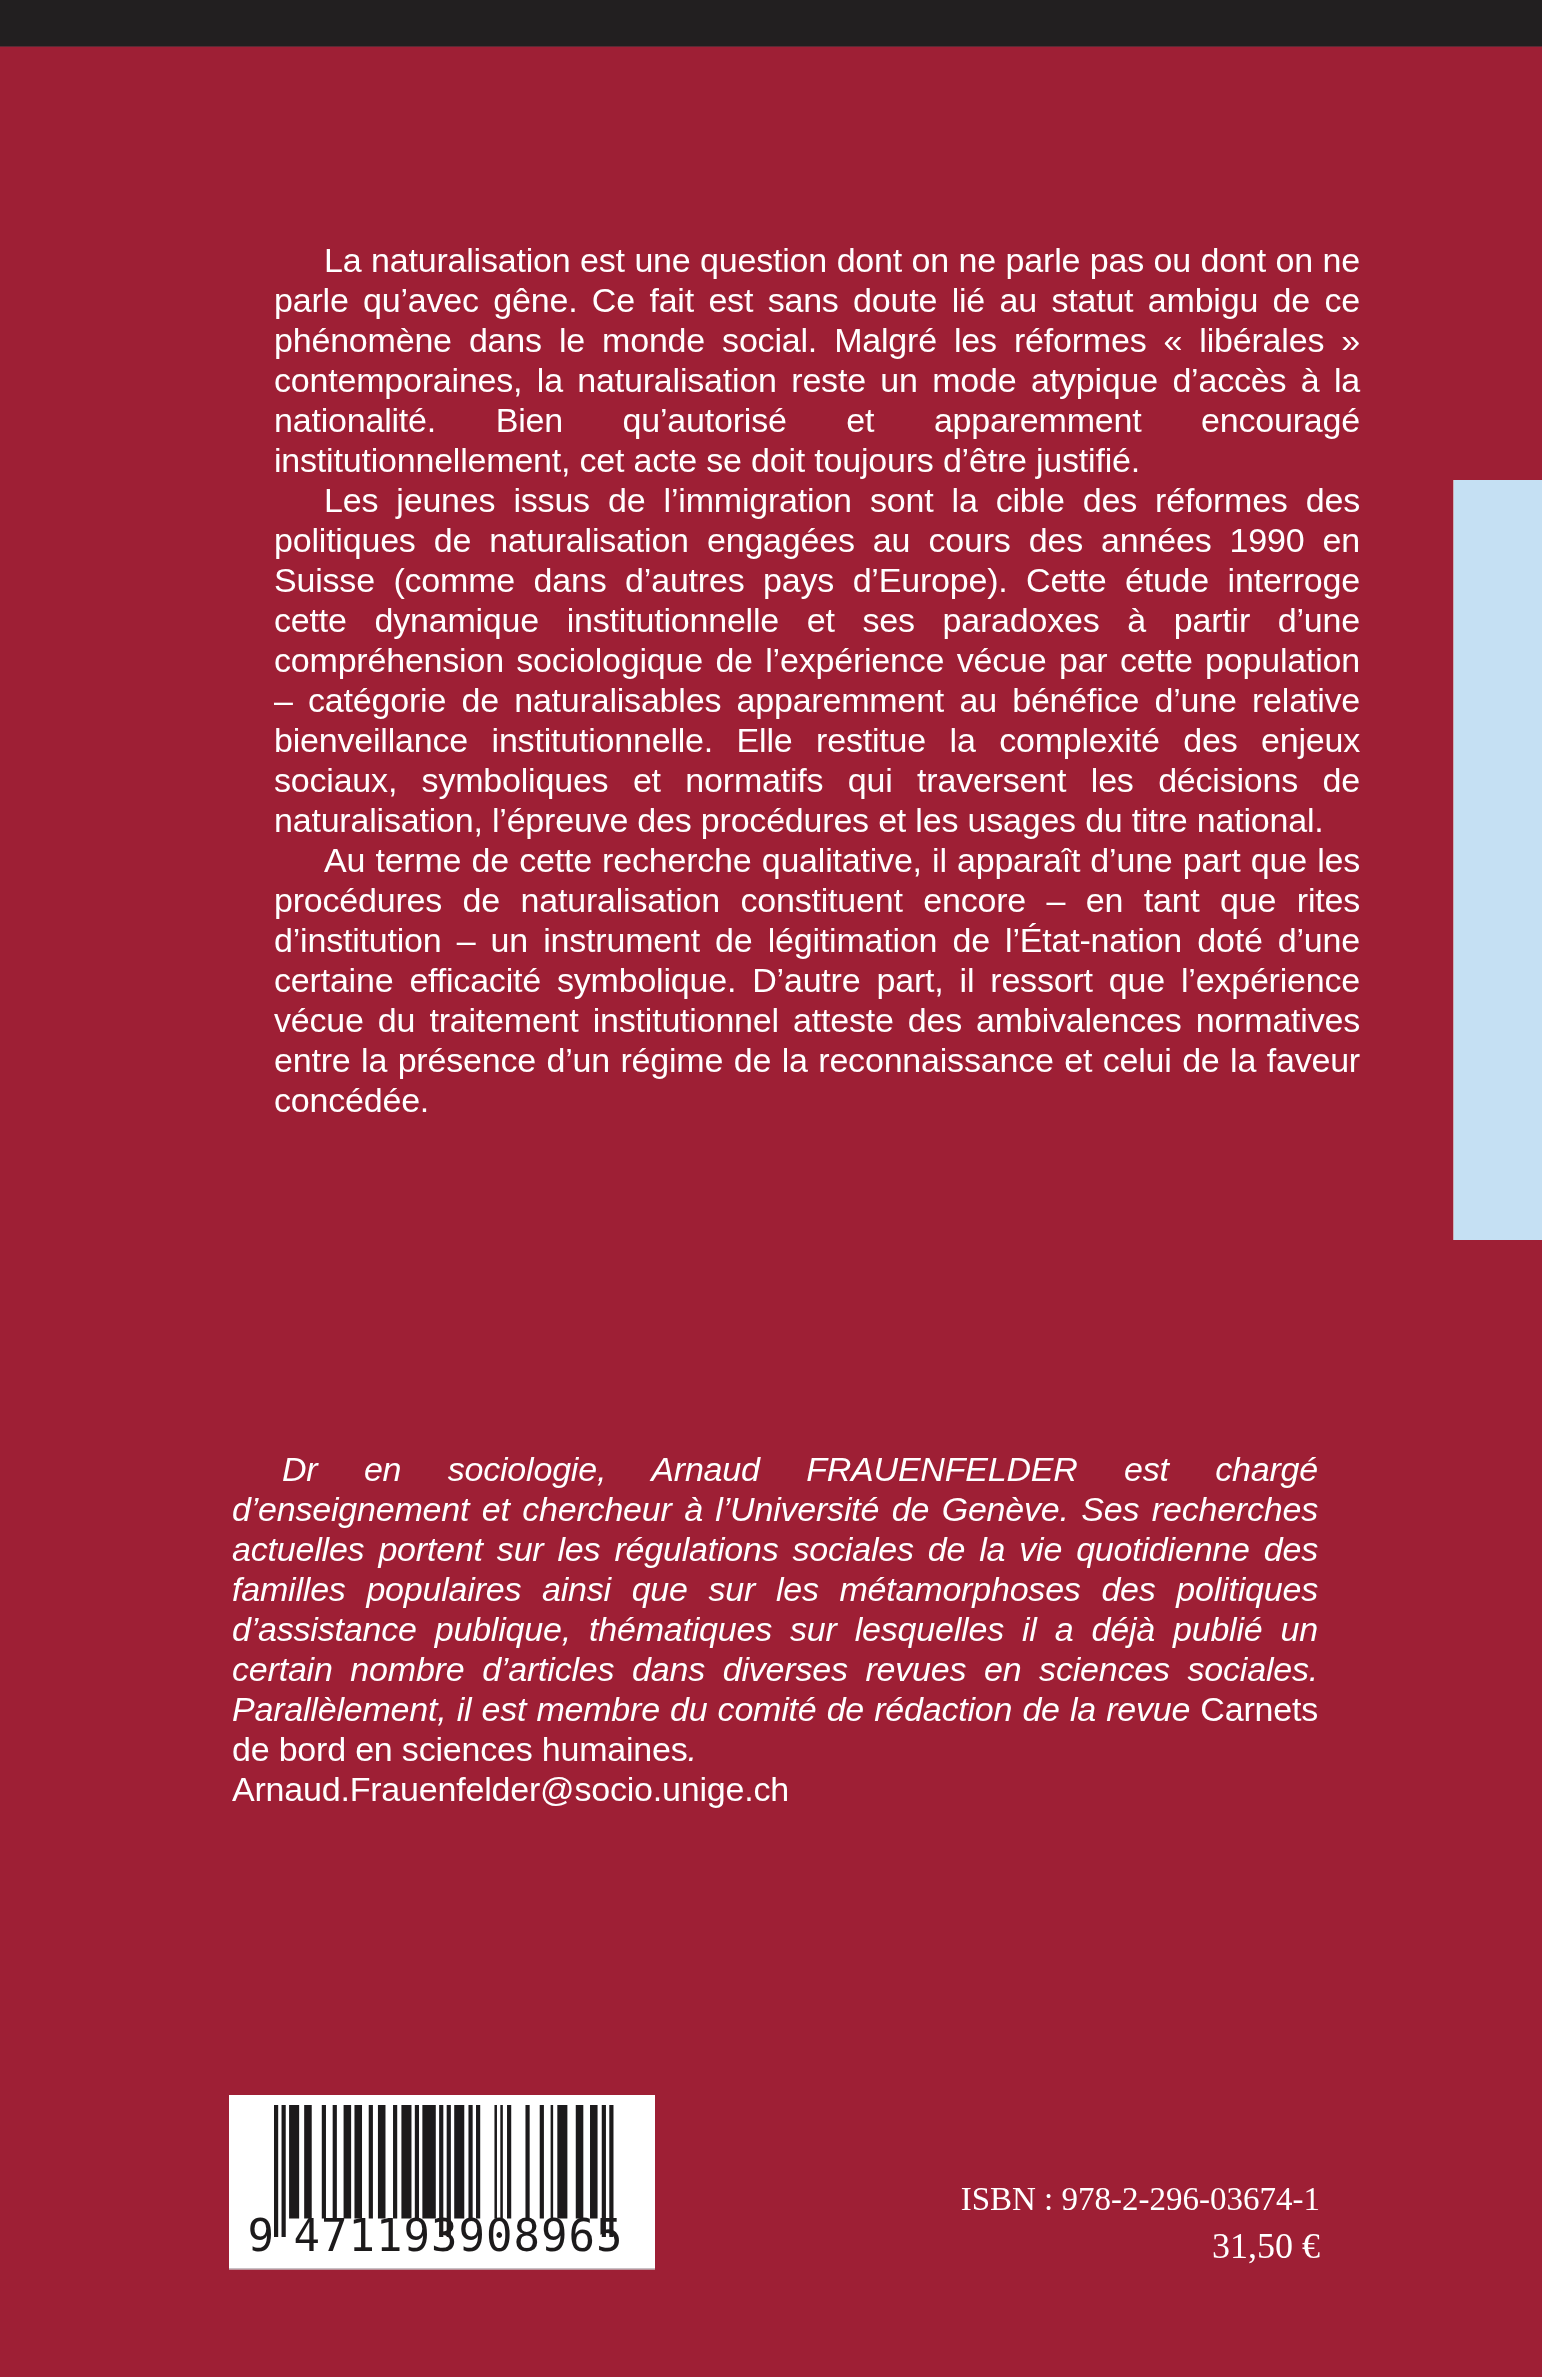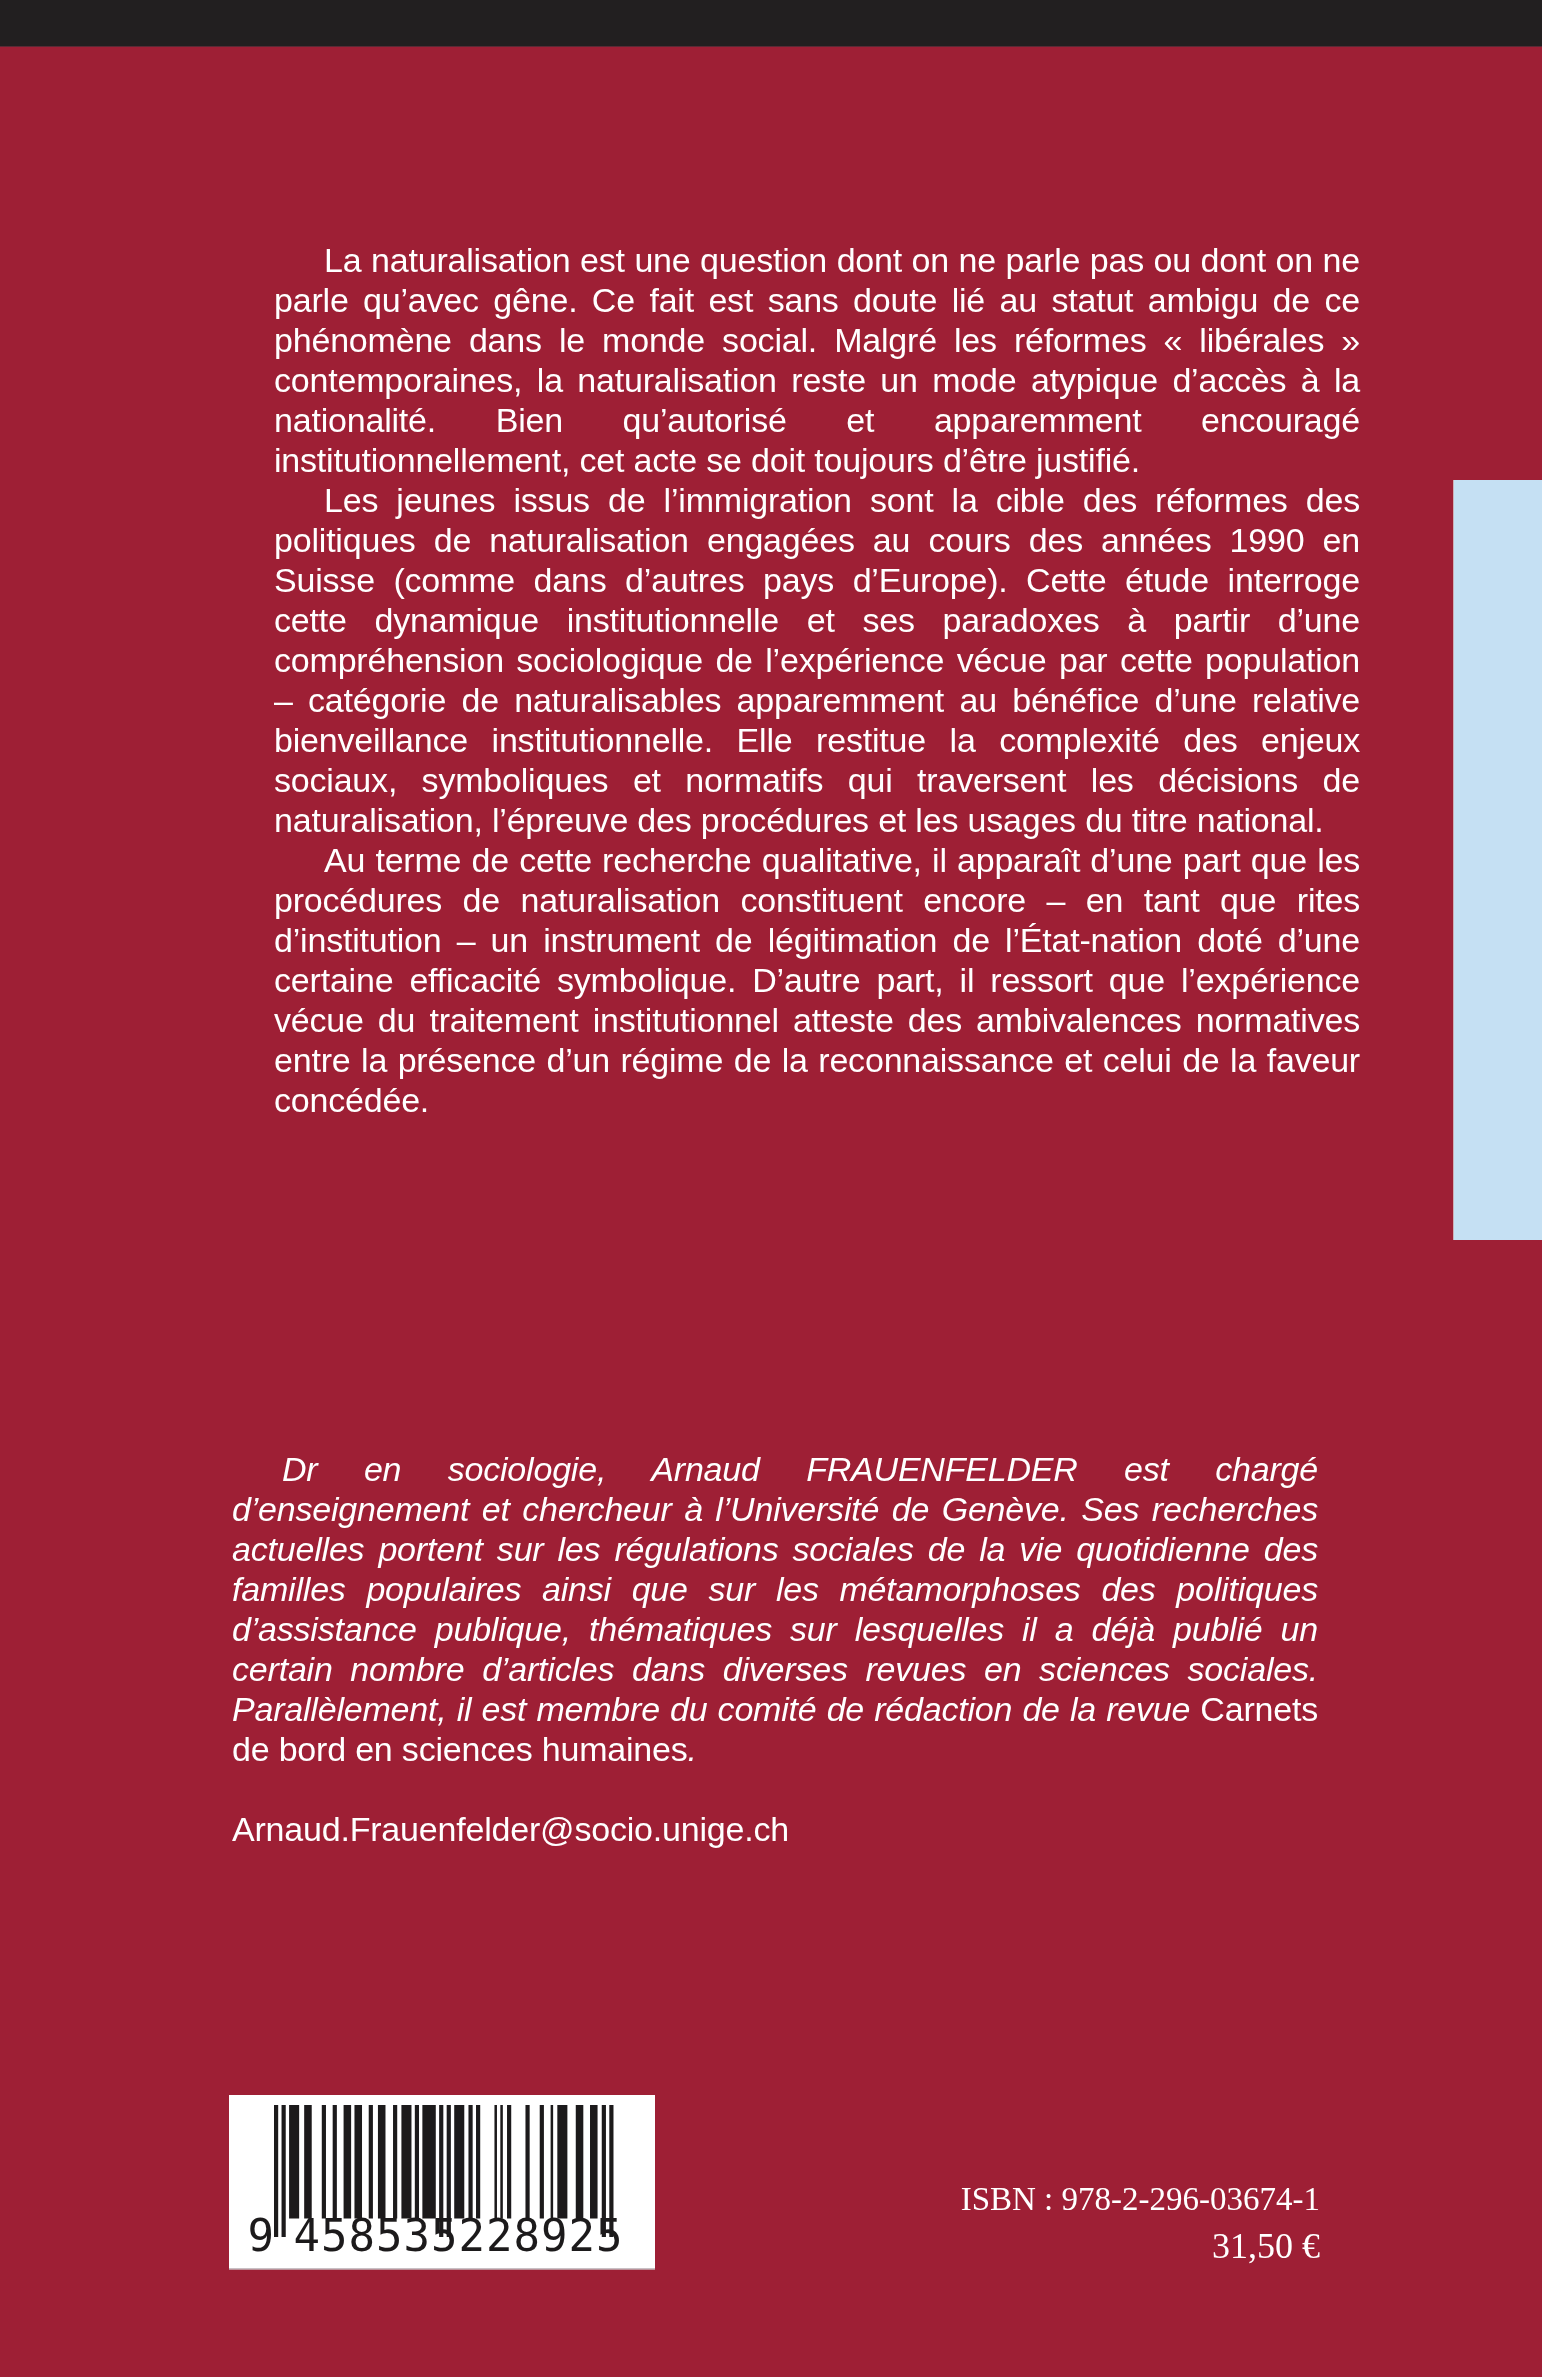--- a/index.html
+++ b/index.html
@@ -29,21 +29,21 @@
   .text-block p { margin: 0; text-indent: 50px; }
   .bio {
     position: absolute; left: 232px; top: 1449px; width: 1086px;
     font-size: 34px; line-height: 40px;
     text-align: justify; font-style: italic;
     letter-spacing: -0.2px;
   }
   .bio p { margin: 0; text-indent: 50px; }
   .bio .name { font-weight: normal; }
   .bio .upright { font-style: normal; }
-  .bio .email { display: block; text-indent: 0; font-style: normal; text-align: left; margin-top: 40px; }
+  .bio .email { display: block; text-indent: 0; font-style: normal; text-align: left; }
   .barcode-box {
     position: absolute; left: 229px; top: 2095px; width: 426px; height: 173px;
     background: #ffffff;
     box-shadow: 0 1.7px 0 #c9c0c4;
   }
   .barcode-bars {
     position: absolute; left: 45px; top: 10px; width: 342px; height: 132px;
   }
   .barcode-digits {
     position: absolute; left: 18.5px; top: 117px; width: 386px;
@@ -109,18 +109,18 @@
       <rect x="300" y="0" width="5" height="135"></rect>
       <rect x="317" y="0" width="5" height="135"></rect>
       <rect x="330" y="0" width="3" height="135"></rect>
       <rect x="338" y="0" width="12" height="135"></rect>
       <rect x="360" y="0" width="9" height="135"></rect>
       <rect x="377" y="0" width="9" height="135"></rect>
       <rect x="391" y="0" width="5" height="157"></rect>
       <rect x="400" y="0" width="5" height="157"></rect>
     </g>
   </svg>
-  <div class="barcode-digits"><span class="first">9</span><span>458535228925</span></div>
+  <div class="barcode-digits"><span class="first">9</span><span>471193908965</span></div>
 </div>
 
 <div class="isbn">ISBN : 978-2-296-03674-1</div>
 <div class="price">31,50 €</div>
 
 
 </body></html>

